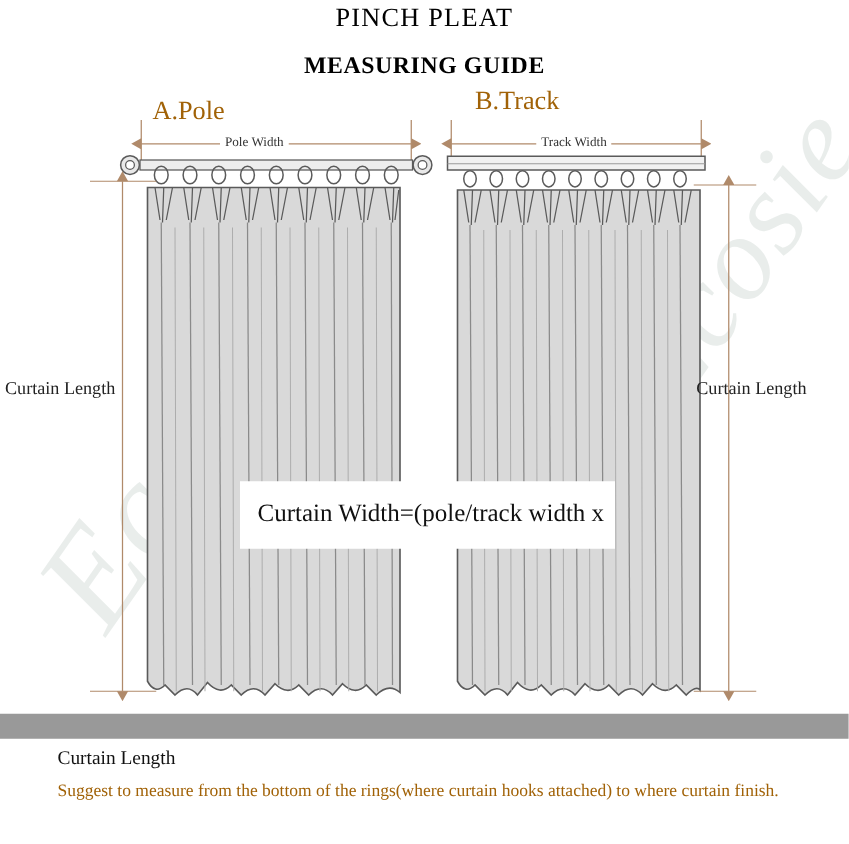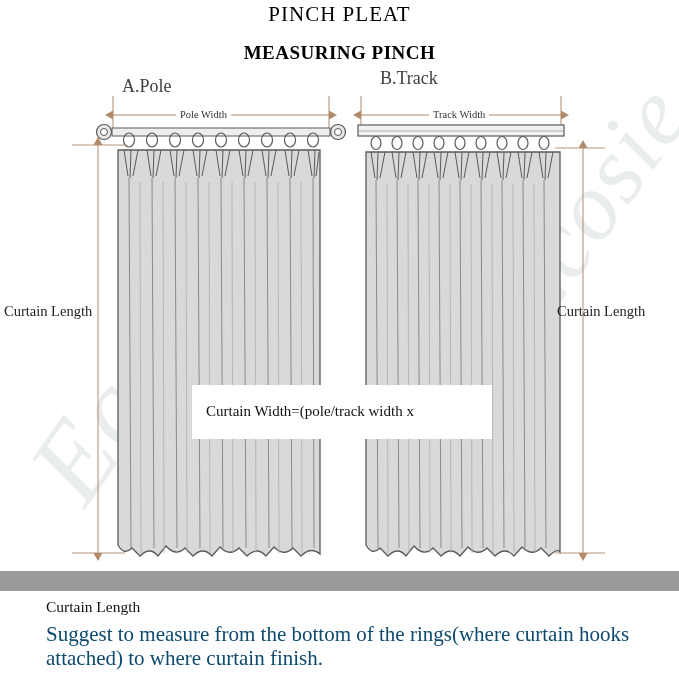--- a/index.html
+++ b/index.html
@@ -32,22 +32,22 @@
     top: 42px;
     text-align: center;
     font-size: 19px;
     font-weight: bold;
     letter-spacing: 0.5px;
   }
 
   
   .panel-label {
     position: absolute;
-    font-size: 18px;
-    color: #404040;
+    font-size: 21px;
+    color: #a16207;
   }
   #label-pole  { left: 122px; top: 76px; }
   #label-track { left: 380px; top: 68px; }
 
   
   .dim-label {
     position: absolute;
     font-size: 10.5px;
     color: #333;
     background: #fff;
@@ -92,21 +92,21 @@
   .formula-box {
     position: absolute;
     left: 192px;
     top: 385px;
     width: 300px;
     background: #ffffff;
     padding: 12px 14px 14px 14px;
     box-sizing: border-box;
   }
   .formula-line {
-    font-size: 15px;
+    font-size: 20px;
     line-height: 28px;
     color: #111;
     white-space: nowrap;
   }
 
   
   .note-bar {
     position: absolute;
     left: 0;
     top: 571px;
@@ -127,33 +127,33 @@
     left: 46px;
     top: 598px;
     font-size: 15.5px;
     color: #111;
   }
   .note-body {
     position: absolute;
     left: 46px;
     top: 622px;
     width: 610px;
-    font-size: 21px;
+    font-size: 14px;
     line-height: 24px;
-    color: #0c4a6e;
+    color: #a16207;
   }
 </style>
 </head>
 <body>
 
 <div class="wm" id="wm1">Ecosie</div>
 <div class="wm" id="wm2">Ecosie</div>
 
 <div class="title">PINCH PLEAT</div>
-<div class="subtitle">MEASURING PINCH</div>
+<div class="subtitle">MEASURING GUIDE</div>
 
 <svg id="stage" viewBox="0 0 679 675" xmlns="http://www.w3.org/2000/svg">
   <defs>
     <marker id="arrL" markerWidth="9" markerHeight="9" refX="8" refY="4.5" orient="auto">
       <path d="M8,0 L0,4.5 L8,9 z" fill="#b08a6a"></path>
     </marker>
     <marker id="arrR" markerWidth="9" markerHeight="9" refX="1" refY="4.5" orient="auto">
       <path d="M1,0 L9,4.5 L1,9 z" fill="#b08a6a"></path>
     </marker>
   </defs>

